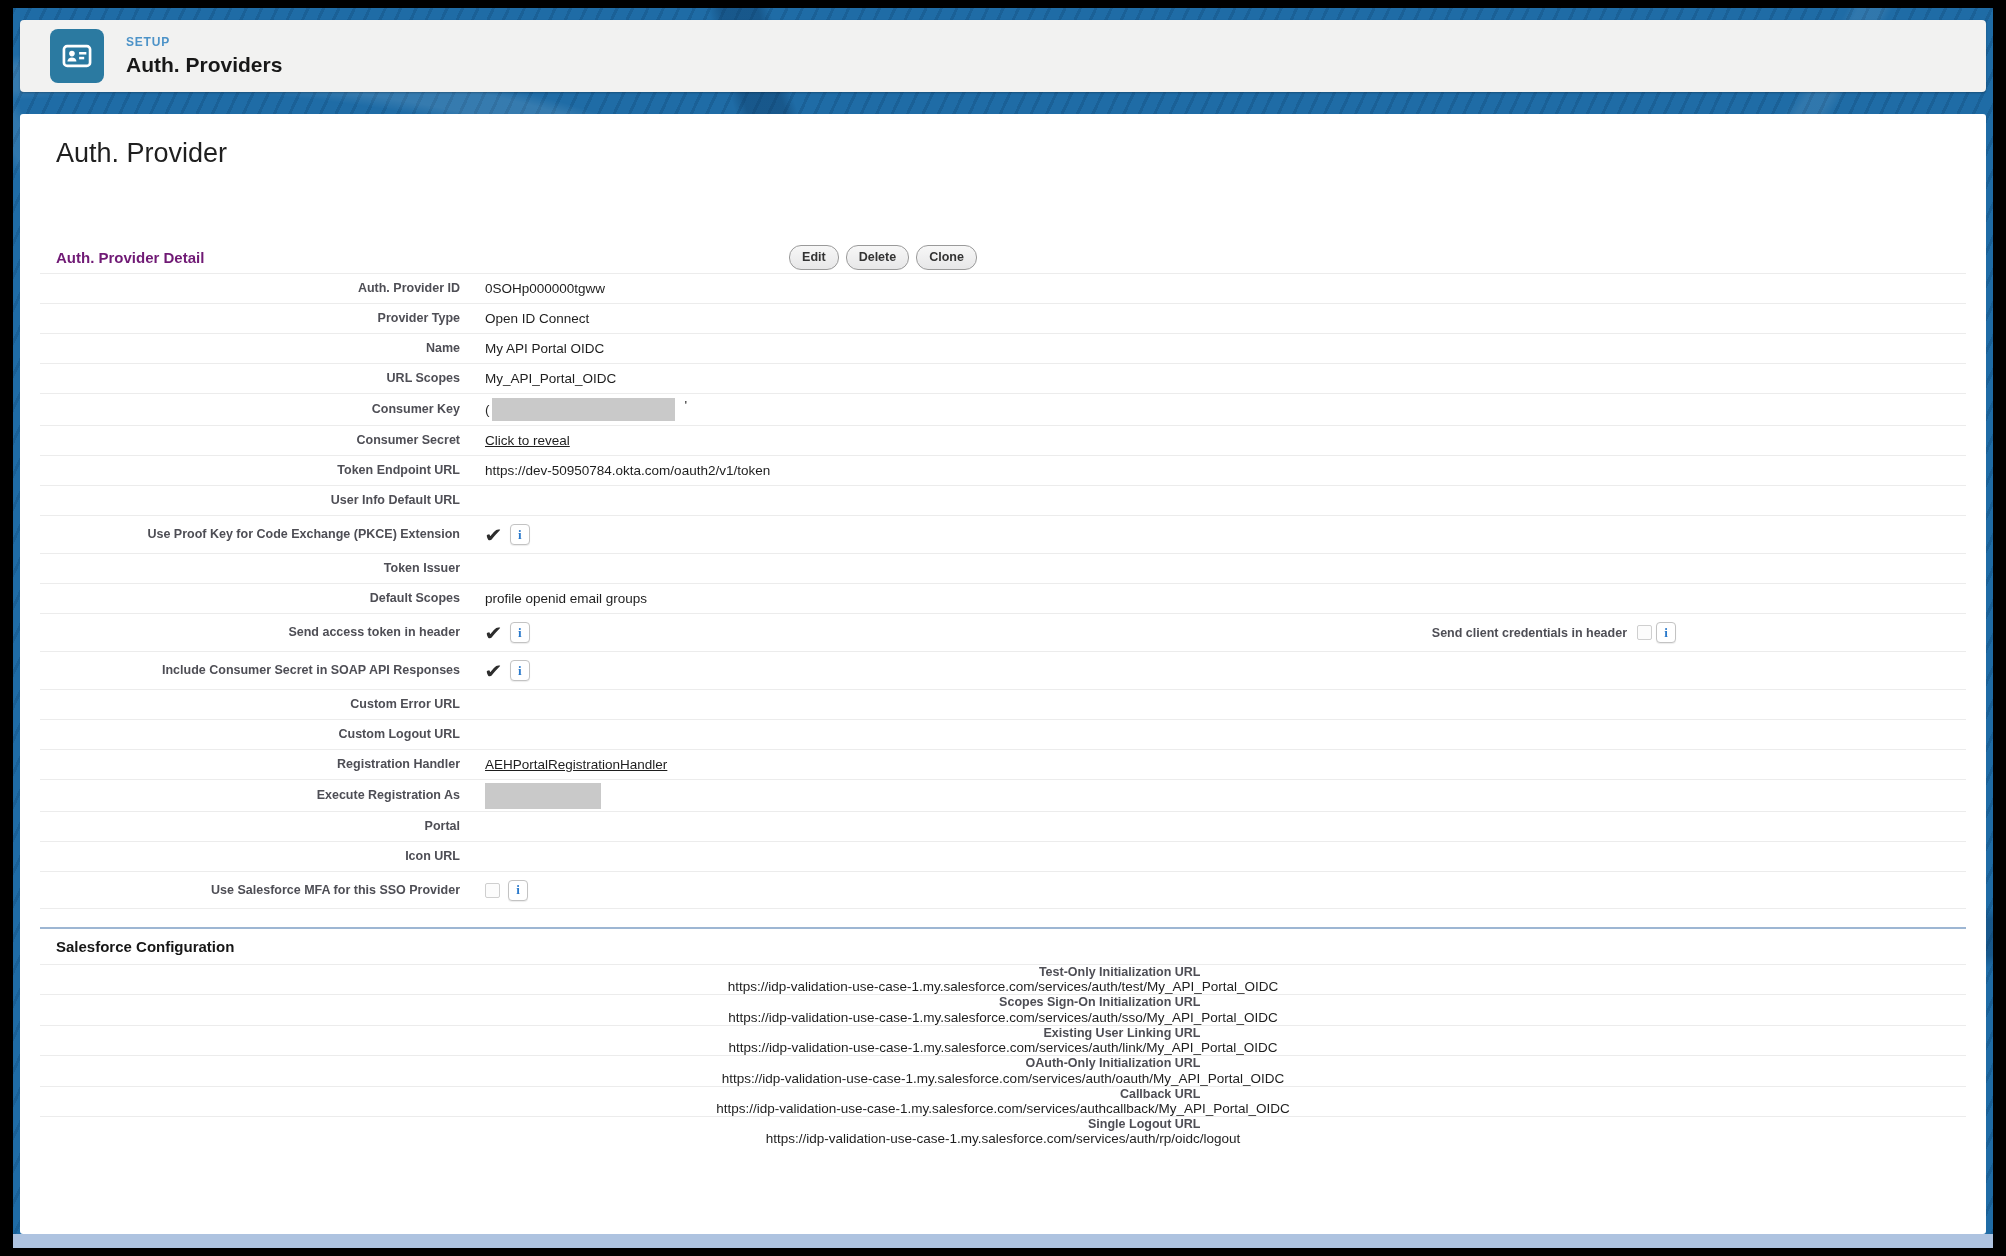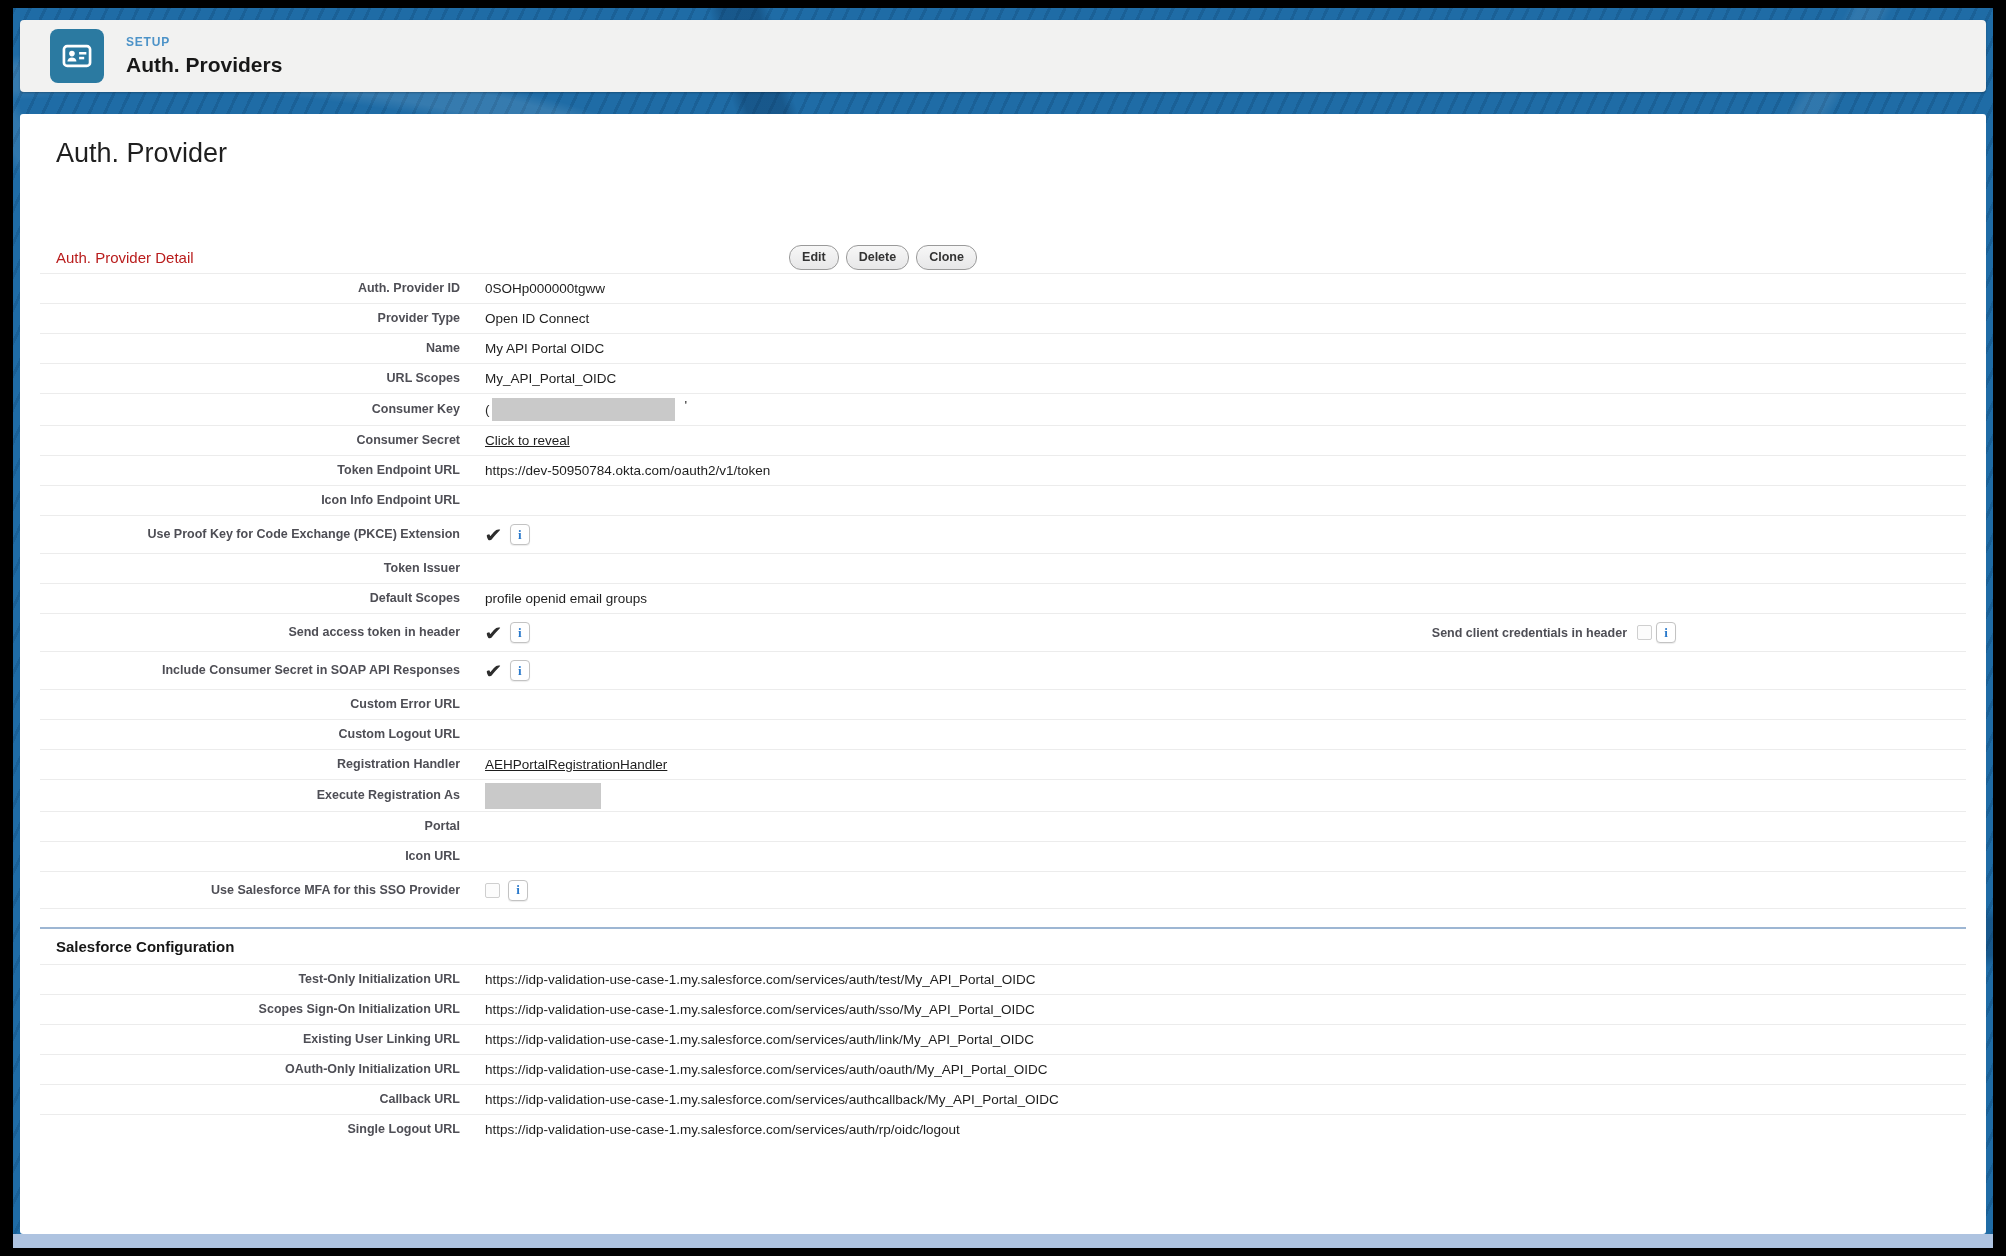--- a/index.html
+++ b/index.html
@@ -54,21 +54,21 @@
     padding:24px 20px 0 20px;
     overflow:hidden;
   }
   .page-title{ font-size:27px; font-weight:400; color:#1f1f1f; padding-left:16px; }
 
   .detail-header{
     position:relative; height:30px; margin-top:74px;
   }
   .detail-header .sec-title{
     position:absolute; left:16px; top:6px;
-    font-size:15px; font-weight:normal; color:#b91c1c;
+    font-size:15px; font-weight:bold; color:#701a75;
   }
   .btn-row{
     display:flex; justify-content:center; gap:7px;
     transform:translateX(-120px);
     padding-top:2px;
   }
   .sf-btn{
     font-family:"Liberation Sans", sans-serif;
     font-size:12.5px; font-weight:bold; color:#333;
     background:linear-gradient(#f7f7f7,#e7e7e8);
@@ -125,21 +125,21 @@
     display:flex; align-items:center; gap:4px;
     margin-left:auto; padding-right:290px;
   }
   .right-cell .lbl2{
     font-size:12.5px; font-weight:bold; color:#4e4e55; margin-right:6px;
   }
 
   
   .config-section{ margin-top:18px; border-top:2px solid #9db6d3; padding-top:9px; }
   .config-title{ font-size:15px; font-weight:bold; color:#161616; padding-left:16px; margin-bottom:9px; }
-  .config-rows .row{ min-height:30px; }
+  .config-rows .row{ min-height:30px;flex-direction:column; }
   .config-rows .row:last-child{ border-bottom:none; }
 
   .bottom-strip{
     height:14px; flex:0 0 auto; margin:0 -7px;
     background:#aec3e0;
   }
 </style>
 </head>
 <body>
 
@@ -214,21 +214,21 @@
             <a>Click to reveal</a>
           </div>
         </div>
         <div class="row">
           <div class="lbl">Token Endpoint URL</div>
           <div class="val">
             <span>https://dev-50950784.okta.com/oauth2/v1/token</span>
           </div>
         </div>
         <div class="row">
-          <div class="lbl">Icon Info Endpoint URL</div>
+          <div class="lbl">User Info Default URL</div>
         </div>
         <div class="row h-check">
           <div class="lbl">Use Proof Key for Code Exchange (PKCE) Extension</div>
           <div class="val">
             <span class="checkmark">✔</span>
             <span class="info-btn">i</span>
           </div>
         </div>
         <div class="row">
           <div class="lbl">Token Issuer</div>

